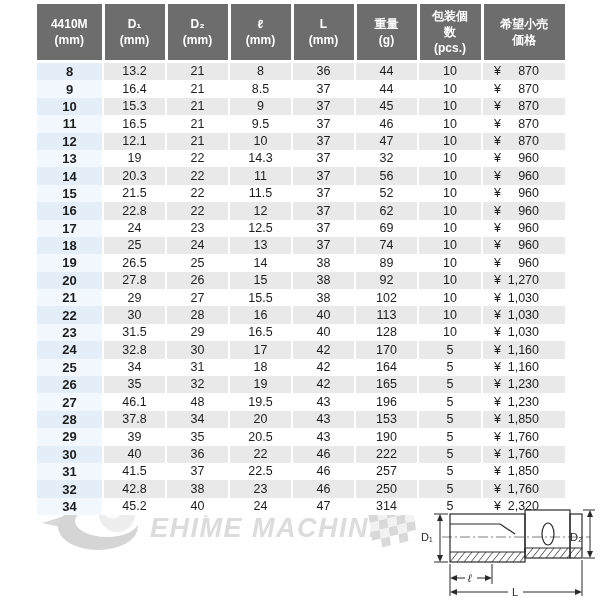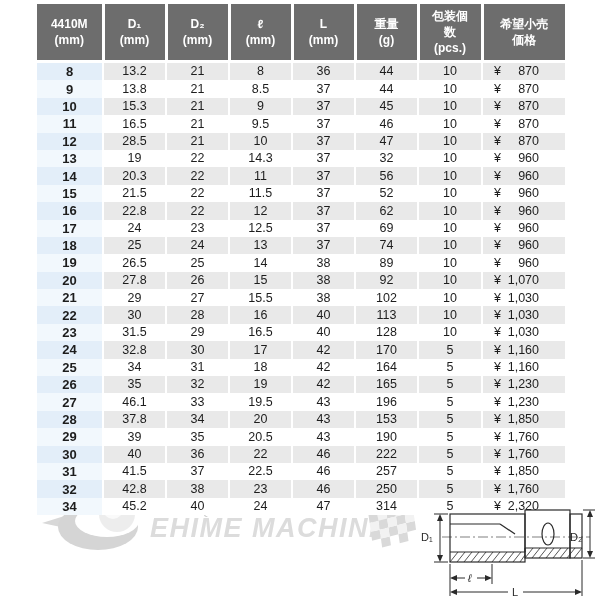--- a/index.html
+++ b/index.html
@@ -118,21 +118,21 @@
       <td>10</td>
       <td class="price-cell">
         <div class="price-inner">
           <span>¥</span>
           <span>870</span>
         </div>
       </td>
     </tr>
         <tr>
       <td>9</td>
-      <td>13.8</td>
+      <td>16.4</td>
       <td>21</td>
       <td>8.5</td>
       <td>37</td>
       <td>44</td>
       <td>10</td>
       <td class="price-cell">
         <div class="price-inner">
           <span>¥</span>
           <span>870</span>
         </div>
@@ -163,21 +163,21 @@
       <td>10</td>
       <td class="price-cell">
         <div class="price-inner">
           <span>¥</span>
           <span>870</span>
         </div>
       </td>
     </tr>
         <tr>
       <td>12</td>
-      <td>28.5</td>
+      <td>12.1</td>
       <td>21</td>
       <td>10</td>
       <td>37</td>
       <td>47</td>
       <td>10</td>
       <td class="price-cell">
         <div class="price-inner">
           <span>¥</span>
           <span>870</span>
         </div>
@@ -292,21 +292,21 @@
       <td>20</td>
       <td>27.8</td>
       <td>26</td>
       <td>15</td>
       <td>38</td>
       <td>92</td>
       <td>10</td>
       <td class="price-cell">
         <div class="price-inner">
           <span>¥</span>
-          <span>1,070</span>
+          <span>1,270</span>
         </div>
       </td>
     </tr>
         <tr>
       <td>21</td>
       <td>29</td>
       <td>27</td>
       <td>15.5</td>
       <td>38</td>
       <td>102</td>
@@ -389,21 +389,21 @@
       <td class="price-cell">
         <div class="price-inner">
           <span>¥</span>
           <span>1,230</span>
         </div>
       </td>
     </tr>
         <tr>
       <td>27</td>
       <td>46.1</td>
-      <td>33</td>
+      <td>48</td>
       <td>19.5</td>
       <td>43</td>
       <td>196</td>
       <td>5</td>
       <td class="price-cell">
         <div class="price-inner">
           <span>¥</span>
           <span>1,230</span>
         </div>
       </td>

